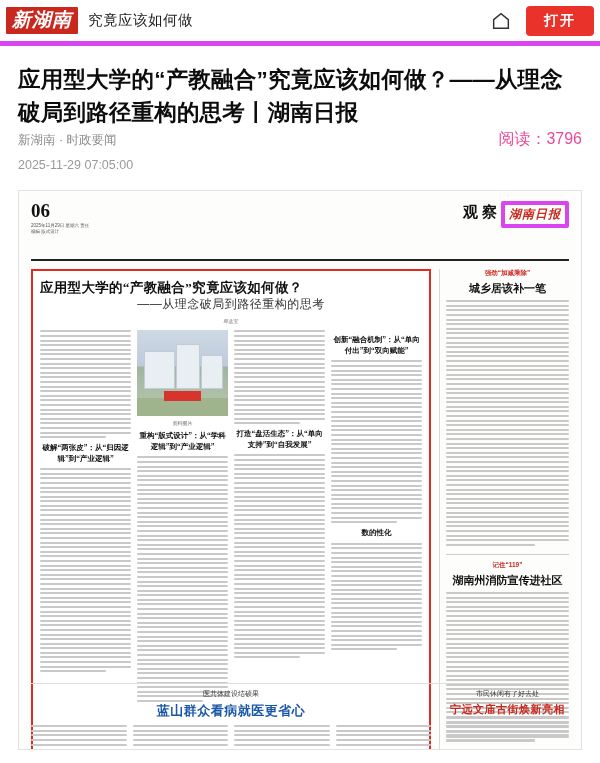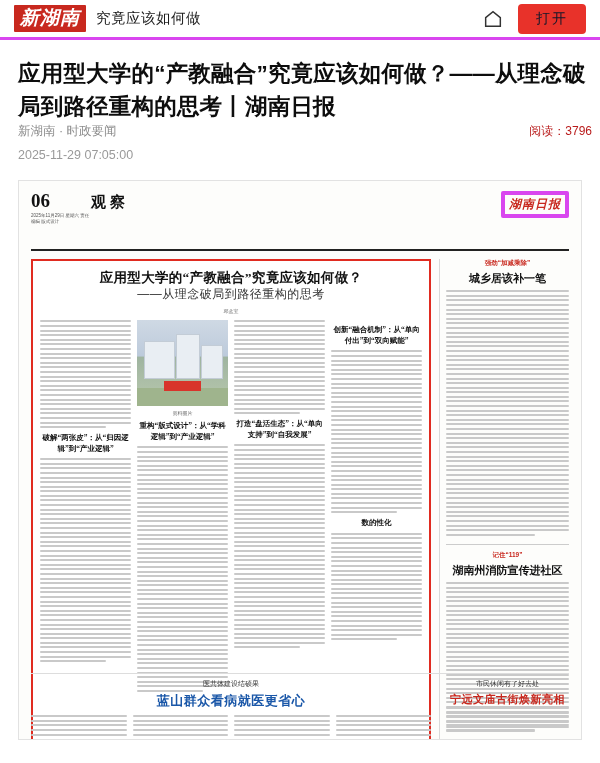--- a/index.html
+++ b/index.html
@@ -10,25 +10,25 @@
     font-family: "Liberation Sans", sans-serif;
     overflow: hidden;
   }
   .app {
     width: 600px; height: 763px;
     position: relative;
     background: #fff;
   }
   
   .topbar {
-    height: 40px;
+    height: 46px;
     display: flex;
     align-items: center;
-    padding: 0 14px;
-    border-bottom: 3px solid #d946ef;
+    padding: 0 6px;
+    border-bottom: 5px solid #d946ef;
     background: #fff;
   }
   .brand-logo {
     font-size: 19px;
     font-weight: bold;
     color: #ffffff;
     background: #c8281e;
     padding: 2px 6px 3px 6px;
     letter-spacing: 1px;
     font-family: "Liberation Serif", serif;
@@ -47,49 +47,50 @@
     display: flex;
     align-items: center;
     gap: 14px;
   }
   .home-icon {
     width: 22px; height: 22px;
     display: inline-block;
   }
   .open-btn {
     background: #e8322a;
-    color: #0f172a;
+    color: #ffffff;
     font-size: 14px;
     padding: 6px 18px;
     border: none;
     border-radius: 4px;
     cursor: pointer;
     letter-spacing: 2px;
+    font-weight: bold;
   }
   
   .article-head {
-    padding: 18px 8px 0 18px;
+    padding: 18px 18px 0 18px;
   }
   .headline {
     font-size: 22.5px;
     line-height: 1.45;
     font-weight: bold;
     color: #0d0d0d;
     letter-spacing: 0.2px;
     margin: 0;
     font-family: "Liberation Sans", sans-serif;
   }
   .meta-row {
     display: flex;
     align-items: baseline;
     font-size: 12.5px;
     color: #9a9a9a;
   }
   .meta-source { color: #8c8c8c; }
-  .meta-reads { margin-left: auto; color: #b91c1c; font-size: 12px; }
+  .meta-reads { margin-left: auto; color: #ec4899; font-size: 16px; }
   .meta-date {
     margin-top: 8px;
     font-size: 12.5px;
     color: #9a9a9a;
   }
   
   .paper-wrap {
     margin: 18px 18px 0 18px;
     background: #fdfdfb;
     border: 1px solid #e2e2e2;
@@ -113,21 +114,21 @@
   }
   .page-date {
     font-size: 4.5px;
     color: #555;
     line-height: 1.3;
     margin-top: 3px;
     width: 60px;
   }
   .paper-section {
     flex: 1;
-    text-align: left;
+    text-align: right;
     font-size: 15px;
     font-weight: bold;
     letter-spacing: 4px;
     color: #111;
     font-family: "Liberation Serif", serif;
     padding-top: 2px;
   }
   .paper-masthead {
     font-size: 12px;
     color: #c8281e;
@@ -152,21 +153,21 @@
     padding: 8px 7px;
     position: relative;
     background: #fff;
   }
   .side-col {
     flex: 1;
     border-left: 1px solid #d9d9d9;
     padding-left: 6px;
   }
   .np-title {
-    text-align: center;
+    text-align: left;
     font-size: 13.5px;
     font-weight: bold;
     color: #111;
     font-family: "Liberation Serif", serif;
     letter-spacing: 0.3px;
     line-height: 1.3;
   }
   .np-subtitle {
     text-align: center;
     font-size: 12px;

